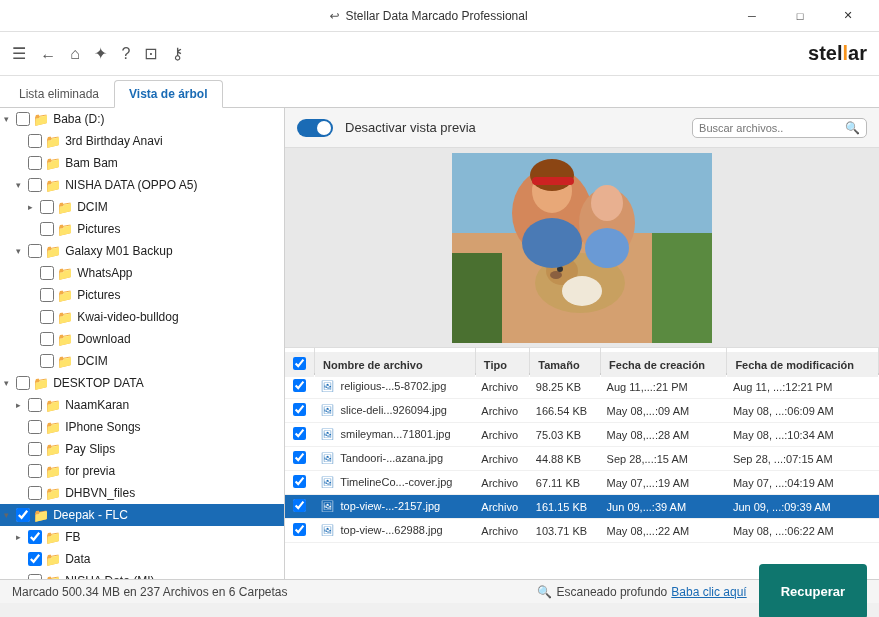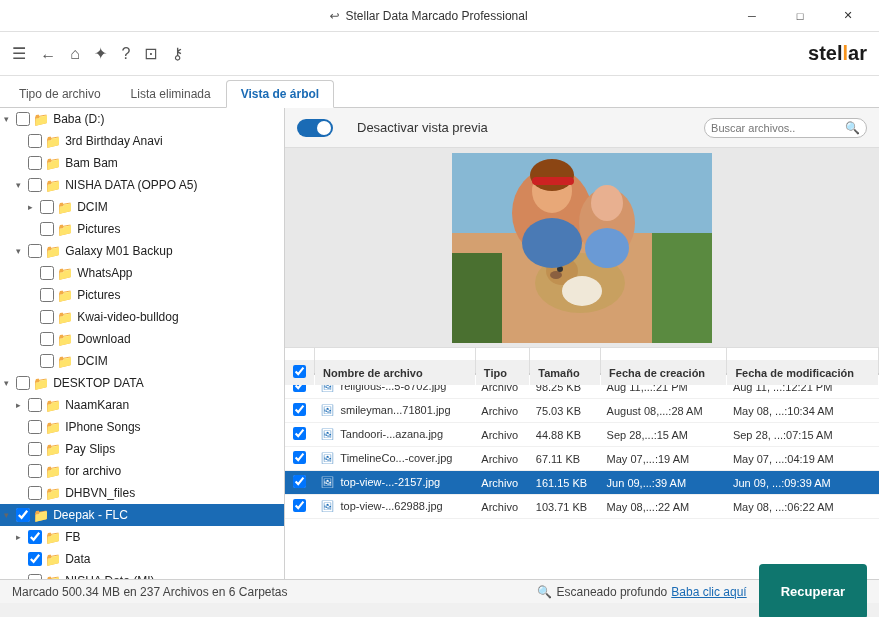--- a/index.html
+++ b/index.html
@@ -147,21 +147,21 @@
       padding: 8px 12px;
       display: flex;
       align-items: center;
       justify-content: space-between;
       border-bottom: 1px solid #ddd;
       height: 40px;
     }
     .toggle-container {
       display: flex;
       align-items: center;
-      gap: 24px;
+      gap: 12px;
     }
     .toggle-switch {
       width: 36px;
       height: 18px;
       background: #1a6bb5;
       border-radius: 9px;
       position: relative;
       cursor: pointer;
     }
     .toggle-switch::after {
@@ -173,23 +173,23 @@
       height: 14px;
       background: white;
       border-radius: 50%;
     }
     .preview-label { font-size: 13px; color: #333; }
     .search-box {
       display: flex;
       align-items: center;
       border: 1px solid #bbb;
       background: white;
-      border-radius: 10px;
+      border-radius: 5px;
       padding: 2px 6px;
-      gap: 4px;
+      gap: 16px;
     }
     .search-input {
       border: none;
       outline: none;
       font-size: 11px;
       width: 130px;
       color: #666;
     }
 
     
@@ -216,21 +216,21 @@
     .file-table-container::-webkit-scrollbar-thumb { background: #bbb; border-radius: 4px; }
 
     table {
       width: 100%;
       border-collapse: collapse;
       font-size: 11px;
     }
     thead {
       background: #f0f0f0;
       position: sticky;
-      top: 12px;
+      top: 4px;
       z-index: 1;
     }
     th {
       text-align: left;
       padding: 5px 8px;
       border-right: 1px solid #ddd;
       border-bottom: 2px solid #ccc;
       font-weight: 600;
       color: #333;
       white-space: nowrap;
@@ -321,23 +321,20 @@
     <span class="toolbar-icon">⊡</span>
     <span class="toolbar-icon">⚷</span>
   </div>
   <div class="stellar-logo">
     stel<span>l</span>ar
   </div>
 </div>
 
 <div class="tab-bar">
   <div class="tab">
-    <span>Tipo de archivo</span>
-  </div>
-  <div class="tab">
     <span>Lista eliminada</span>
   </div>
   <div class="tab active">
     <span>Vista de árbol</span>
   </div>
 </div>
 
 <div class="main">
 
   <div class="sidebar">
@@ -451,21 +448,21 @@
       <span class="tree-arrow"></span>
       <input type="checkbox" class="tree-check" style="">
       <span class="folder-icon folder-yellow">📁</span>
       <span class="tree-label">Pay Slips</span>
     </div>
 
     <div class="tree-item indent-1">
       <span class="tree-arrow"></span>
       <input type="checkbox" class="tree-check" style="">
       <span class="folder-icon folder-yellow">📁</span>
-      <span class="tree-label">for archivo</span>
+      <span class="tree-label">for previa</span>
     </div>
 
     <div class="tree-item indent-1">
       <span class="tree-arrow"></span>
       <input type="checkbox" class="tree-check" style="">
       <span class="folder-icon folder-yellow">📁</span>
       <span class="tree-label">DHBVN_files</span>
     </div>
 
     <div class="tree-item selected">
@@ -585,25 +582,38 @@
     <td><span>98.25 KB</span></td>
     <td><span>Aug 11,...:21 PM</span></td>
     <td><span>Aug 11, ...:12:21 PM</span></td>
   </tr>
             <tr>
     <td class="check-col">
       <input type="checkbox" checked="" style="">
     </td>
     <td>
       <span class="file-icon">🖼</span>
+      <span>slice-deli...926094.jpg</span>
+    </td>
+    <td><span>Archivo</span></td>
+    <td><span>166.54 KB</span></td>
+    <td><span>May 08,...:09 AM</span></td>
+    <td><span>May 08, ...:06:09 AM</span></td>
+  </tr>
+            <tr>
+    <td class="check-col">
+      <input type="checkbox" checked="" style="">
+    </td>
+    <td>
+      <span class="file-icon">🖼</span>
       <span>smileyman...71801.jpg</span>
     </td>
     <td><span>Archivo</span></td>
     <td><span>75.03 KB</span></td>
-    <td><span>August 08,...:28 AM</span></td>
+    <td><span>May 08,...:28 AM</span></td>
     <td><span>May 08, ...:10:34 AM</span></td>
   </tr>
             <tr>
     <td class="check-col">
       <input type="checkbox" checked="" style="">
     </td>
     <td>
       <span class="file-icon">🖼</span>
       <span>Tandoori-...azana.jpg</span>
     </td>

